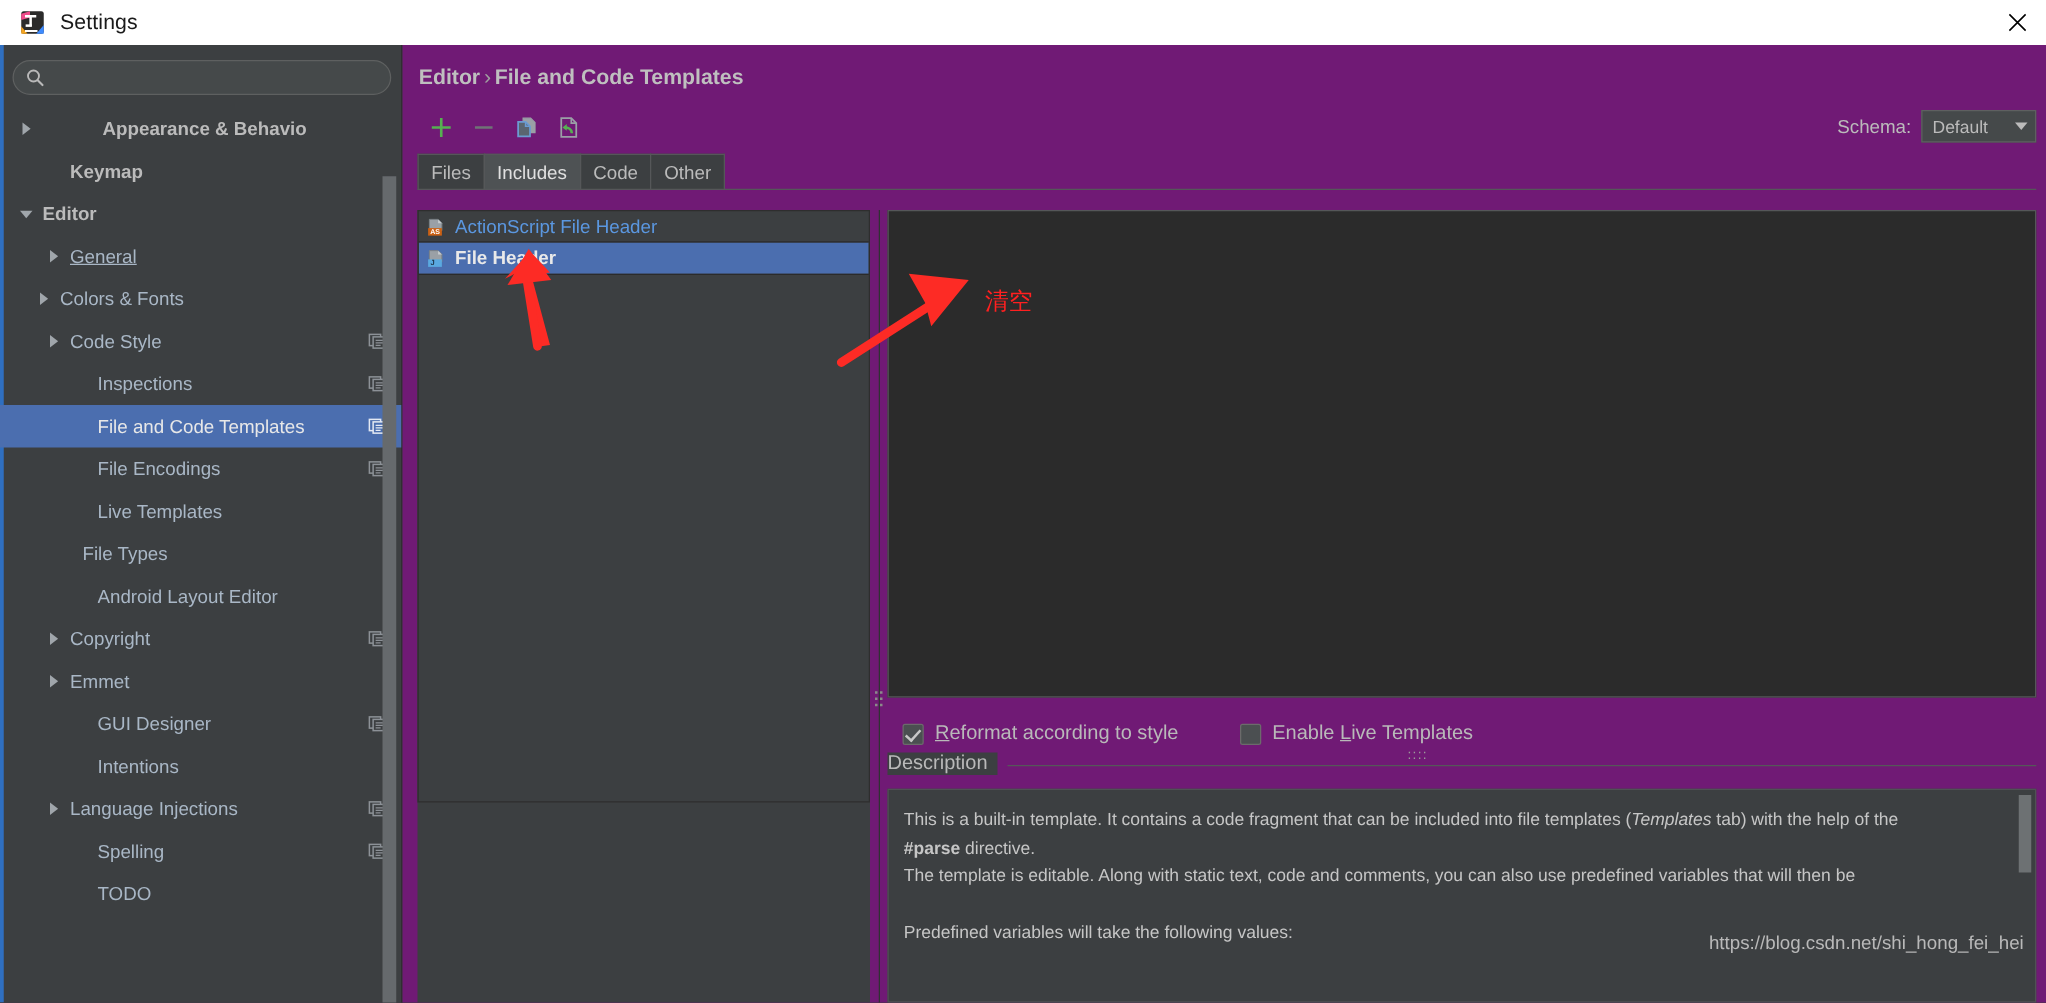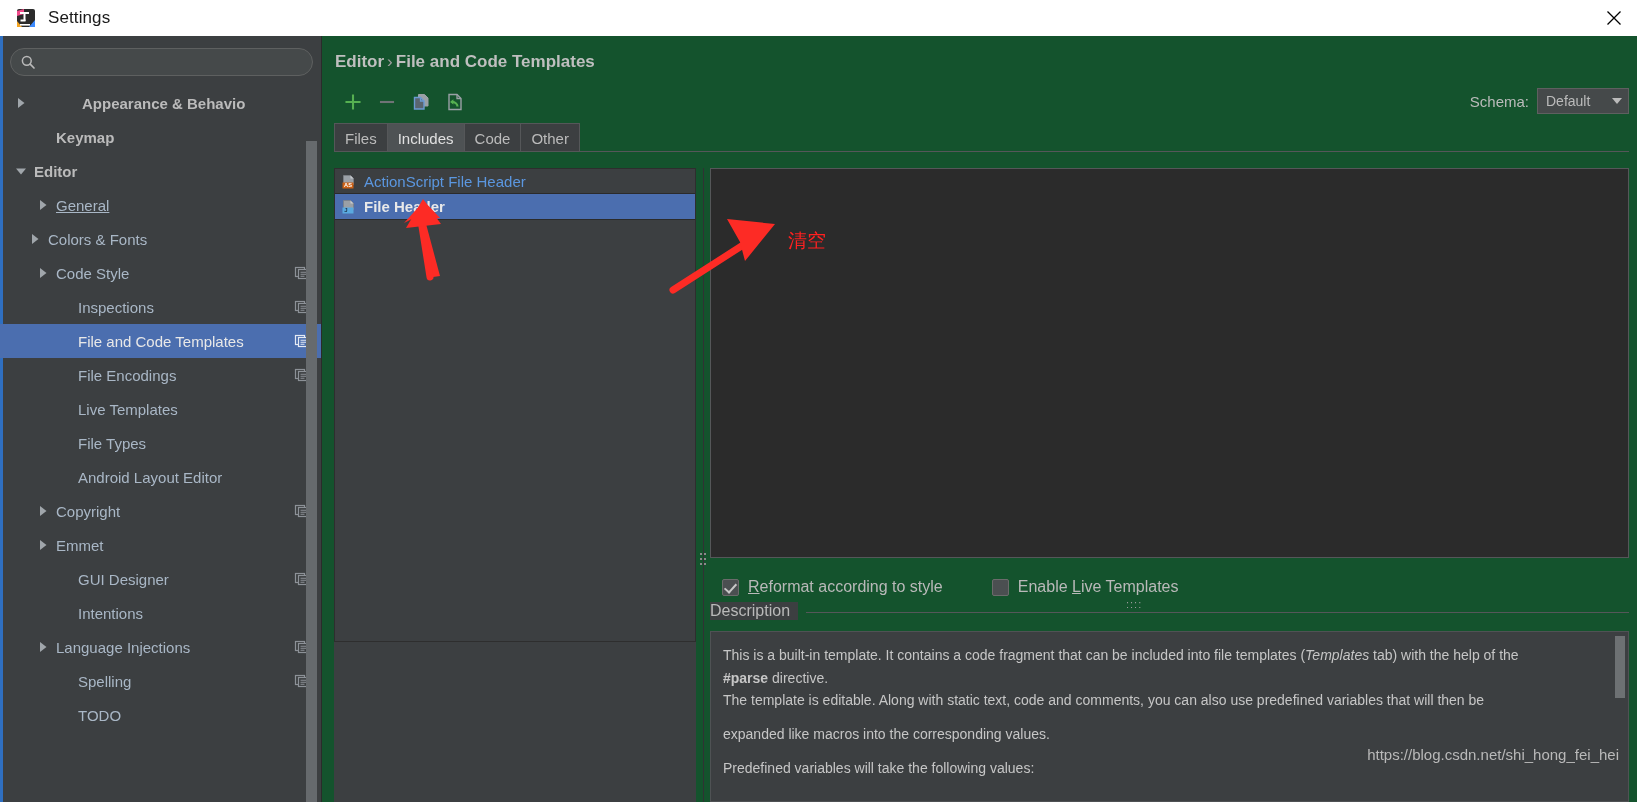--- a/index.html
+++ b/index.html
@@ -91,21 +91,21 @@
     background: transparent;
   }
   #sidebar-scroll-thumb {
     position: absolute; right: 2px; top: 55px; width: 11px; height: 690px;
     background: #666a6d; border-radius: 0;
   }
 
   
   #main {
     position: absolute; left: 322px; top: 0; width: 1315px; height: 766px;
-    background: #14532d;
+    background: #701a75;
   }
   #breadcrumb {
     position: absolute; left: 13px; top: 16px;
     font-size: 17px; font-weight: bold; color: #bfbfbf;
     white-space: nowrap;
   }
   #breadcrumb .sep { font-weight: normal; color: #a0a0a0; padding: 0 3px; }
 
   #schema-row {
     position: absolute; right: 8px; top: 52px;
@@ -394,21 +394,21 @@
               <rect x="4.5" y="4.5" width="10" height="9" fill="#3c3f41" stroke="#9aa0a6" stroke-width="1.2"></rect>
               <path d="M6.5 7.3 h6 M6.5 9.3 h6 M6.5 11.3 h4" stroke="#9aa0a6" stroke-width="1.1"></path>
             </svg>
           </span>
         </div>
         <div class="tree-row" style="padding-left: 58px;">
           <span class="tw"></span>
           <span class="tree-label">Live Templates</span>
           <span class="cfg-icon"></span>
         </div>
-        <div class="tree-row" style="padding-left: 58px;">
+        <div class="tree-row" style="padding-left: 46px;">
           <span class="tw"></span>
           <span class="tree-label">File Types</span>
           <span class="cfg-icon"></span>
         </div>
         <div class="tree-row" style="padding-left: 58px;">
           <span class="tw"></span>
           <span class="tree-label">Android Layout Editor</span>
           <span class="cfg-icon"></span>
         </div>
         <div class="tree-row" style="padding-left: 36px;">
@@ -599,21 +599,20 @@
 
         <div id="description-group">
           <span id="desc-title">Description</span>
           <div id="desc-line"></div>
           <div id="desc-box">
             <div id="desc-text">
                 <p>This is a built-in template. It contains a code fragment that can be included into file templates (<i>Templates</i> tab) with the help of the</p>
                 <p><b>#parse</b> directive.</p>
                 <p>The template is editable. Along with static text, code and comments, you can also use predefined variables that will then be</p>
                 <p class="spacer">&nbsp;</p>
-                <p>expanded like macros into the corresponding values.</p>
                 <p class="spacer">&nbsp;</p>
                 <p>Predefined variables will take the following values:</p>
               </div>
             <div id="desc-scroll-thumb"></div>
           </div>
         </div>
       </div>
     </div>
 
     <span id="watermark">https://blog.csdn.net/shi_hong_fei_hei</span>

